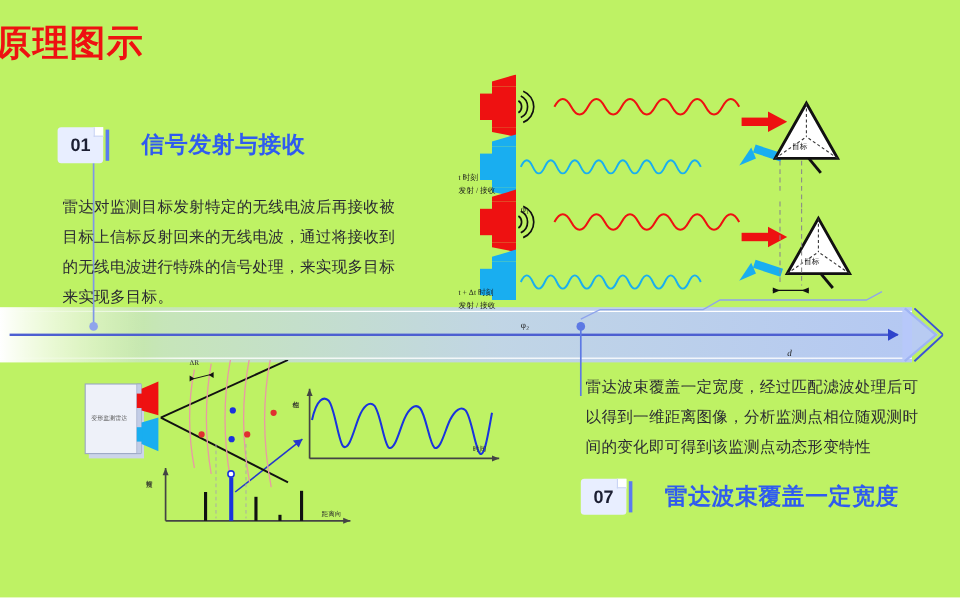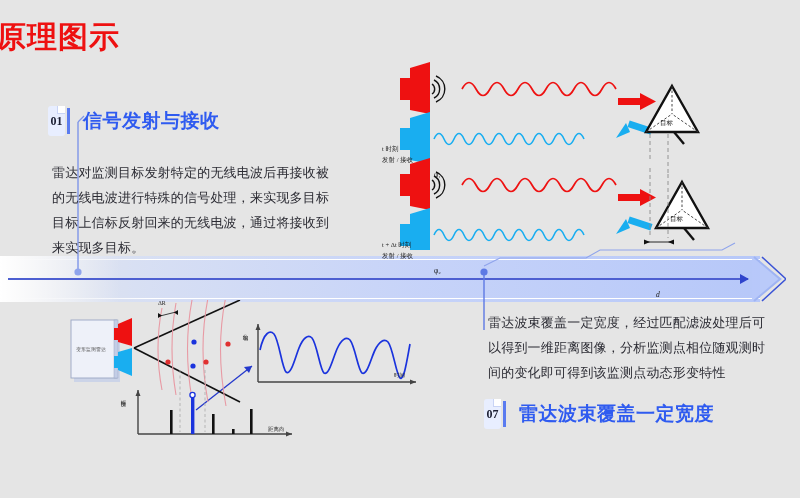--- a/index.html
+++ b/index.html
@@ -2,21 +2,21 @@
 <html><head>
 <meta charset="utf-8">
 <style>
   * { box-sizing: border-box; margin: 0; padding: 0; }
   html, body {
     width: 800px; height: 498px;
     background: #ffffff;
     font-family: "Liberation Sans", "DejaVu Sans", sans-serif;
     overflow: hidden;
   }
-  #stage { position: relative; width: 800px; height: 498px; background: #e5e5e5; }
+  #stage { position: relative; width: 800px; height: 498px; background: #bef264; }
 
   
   .page-title {
     position: absolute;
     left: -4px; top: 20px;
     font-size: 30px;
     font-weight: bold;
     color: #ee1111;
     letter-spacing: 1px;
     line-height: 34px;
@@ -79,41 +79,41 @@
   }
 
   
   .overlay { position:absolute; left:0; top:0; width:800px; height:498px; pointer-events:none; }
 
   
   .sec { position: absolute; }
   .sec-head { display: flex; align-items: center; }
   .badge {
     position: relative;
-    width: 17px; height: 30px;
+    width: 38px; height: 30px;
     background: #e8eeff;
     border-radius: 3px 0 3px 3px;
     display: flex; align-items: center; justify-content: center;
-    font-size: 12px; font-weight: bold; color: #1c1f33;
+    font-size: 15px; font-weight: bold; color: #1c1f33;
     letter-spacing: 0px;
-    font-family: Liberation Serif, serif;
+    font-family: Liberation Sans, sans-serif;
   }
   .badge::after {
     content:"";
     position:absolute; right:0; top:0;
     width: 7px; height: 7px;
     background: #ffffff;
     border-left: 1px solid #c9d4f5;
     border-bottom: 1px solid #c9d4f5;
   }
   .badge-bar {
     width: 3px; height: 26px; background: #5a7bf0; margin-left: 2px;
   }
   .sec-title {
-    margin-left: 13px;
+    margin-left: 27px;
     font-size: 19px; font-weight: bold;
     color: #2f5bf0;
     letter-spacing: 0.5px;
     white-space: nowrap;
     font-family: Liberation Serif, serif;
   }
   .sec-body {
     margin-top: 12px;
     font-size: 13px;
     color: #2b2b33;
@@ -183,22 +183,22 @@
   </svg>
 
   <div class="sec" id="sec01">
     <div class="sec-head">
       <div class="badge">01</div>
       <div class="badge-bar"></div>
       <div class="sec-title">信号发射与接收</div>
     </div>
     <div class="sec-body">
       <span class="line">雷达对监测目标发射特定的无线电波后再接收被</span>
+      <span class="line">目标上信标反射回来的无线电波，通过将接收到</span>
       <span class="line">的无线电波进行特殊的信号处理，来实现多目标</span>
-      <span class="line">目标上信标反射回来的无线电波，通过将接收到</span>
       <span class="line">来实现多目标。</span>
     </div>
   </div>
 
   <div class="sec" id="sec02">
     <div class="sec-body">
       <span class="line">雷达波束覆盖一定宽度，经过匹配滤波处理后可</span>
       <span class="line">以得到一维距离图像，分析监测点相位随观测时</span>
       <span class="line">间的变化即可得到该监测点动态形变特性</span>
     </div>

